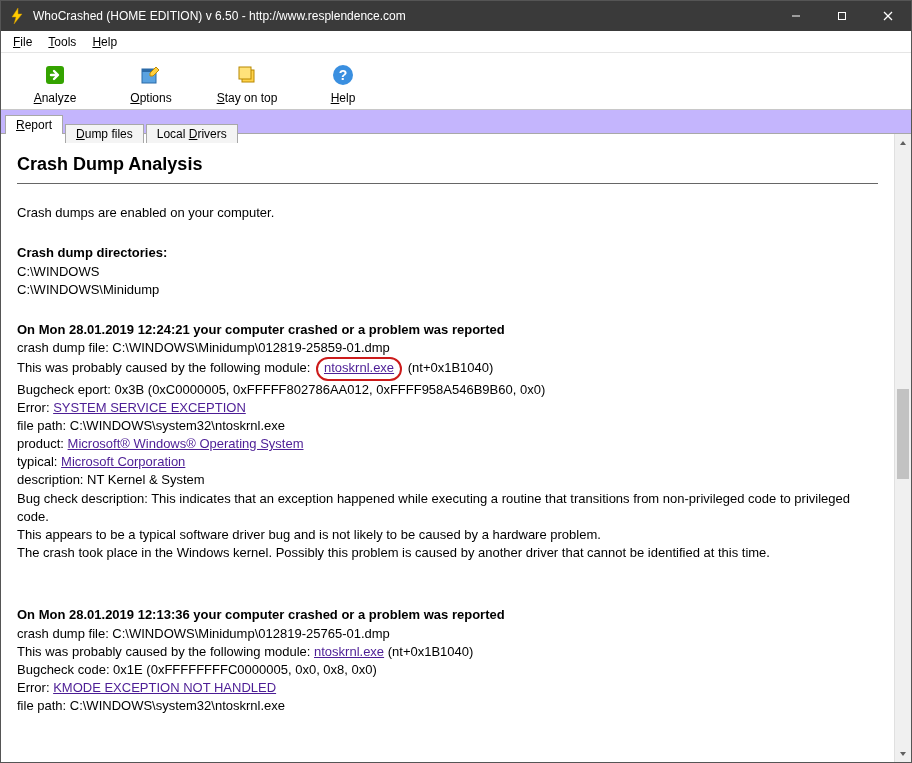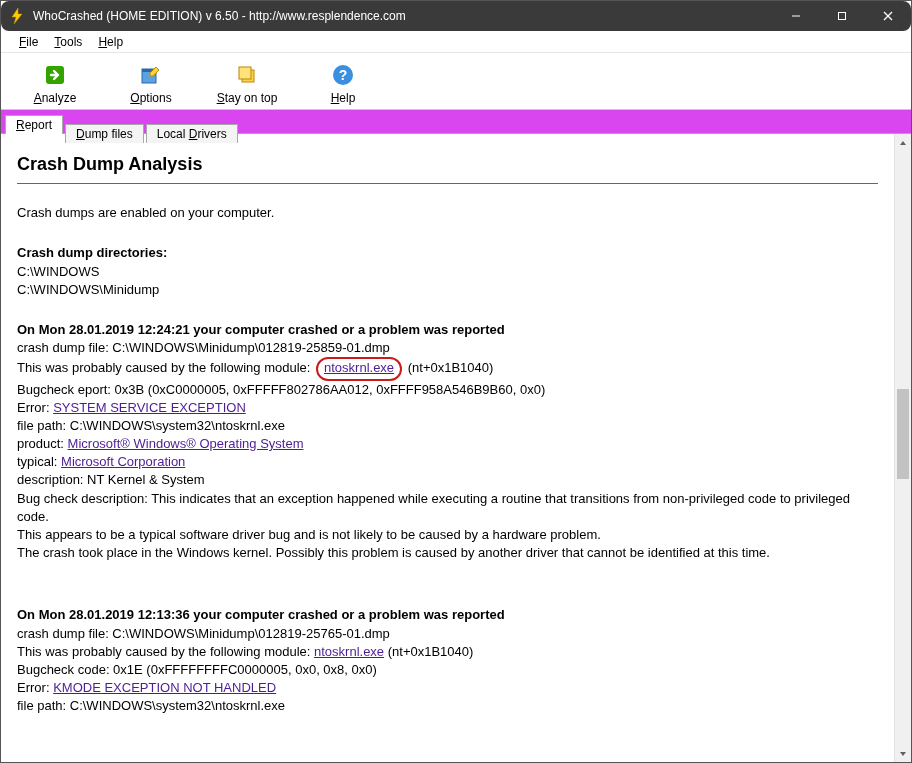--- a/index.html
+++ b/index.html
@@ -22,21 +22,20 @@
   }
   
   .titlebar {
     background: #3a3a3a;
     color: #fff;
     height: 30px;
     display: flex;
     align-items: center;
     padding: 0 0 0 8px;
     font-size: 12px;
-    border-radius: 8px;
   }
   .titlebar .app-icon {
     width: 16px; height: 16px;
     margin-right: 8px;
     display: inline-block;
   }
   .titlebar-title { flex: 0 0 auto; }
   .titlebar-spacer { flex: 1 1 auto; }
   .win-controls { display: flex; height: 100%; }
   .win-btn {
@@ -44,21 +43,21 @@
     display: flex; align-items: center; justify-content: center;
     color: #fff;
   }
   
   .menubar {
     height: 22px;
     background: #fff;
     border-bottom: 1px solid #e5e5e5;
     display: flex;
     align-items: center;
-    padding: 0 12px;
+    padding: 0 6px;
     font-size: 12px;
   }
   .menu-item {
     padding: 2px 6px;
     margin-right: 4px;
   }
   .accel { text-decoration: underline; }
   
   .toolbar {
     background: #fff;
@@ -77,21 +76,21 @@
     font-size: 12px;
   }
   .tool .ticon { width: 28px; height: 28px; display:flex; align-items:center; justify-content:center; }
   .tool .tlabel { margin-top: 2px; }
   
   .tabbar {
     display: flex;
     align-items: flex-end;
     padding: 0 4px;
     border-bottom: 1px solid #a8a8a8;
-    background: #d946ef;
+    background: #c4b5fd;
     height: 24px;
     font-size: 12px;
   }
   .tab {
     border: 1px solid #a8a8a8;
     border-bottom: none;
     padding: 2px 10px;
     margin-right: 2px;
     background: #f4f4f4;
     position: relative;

